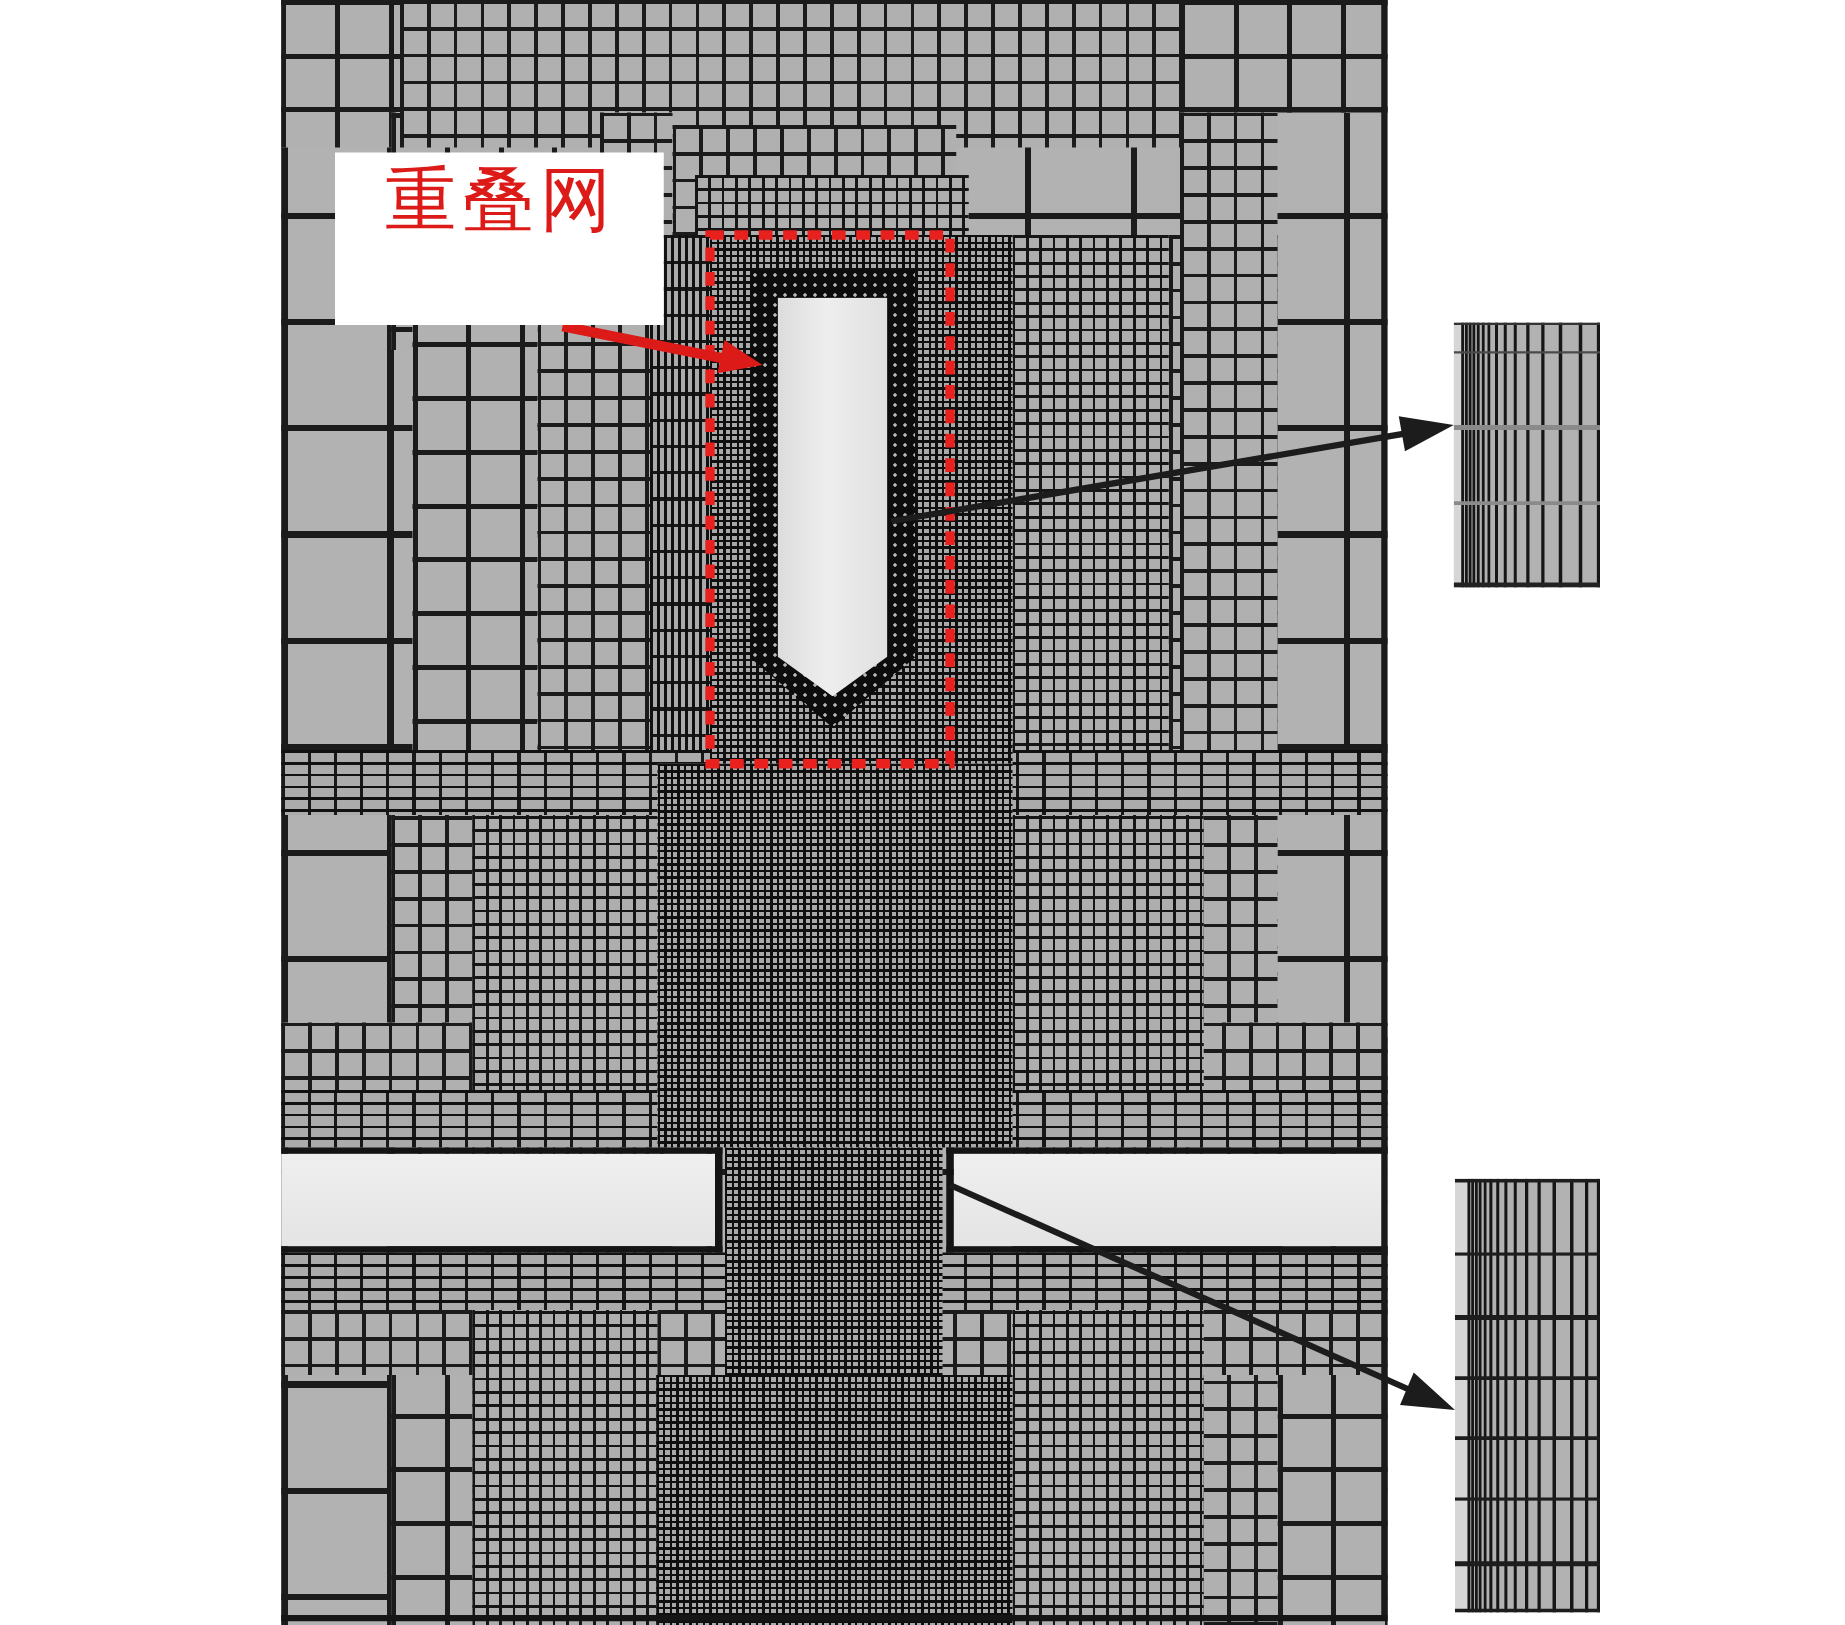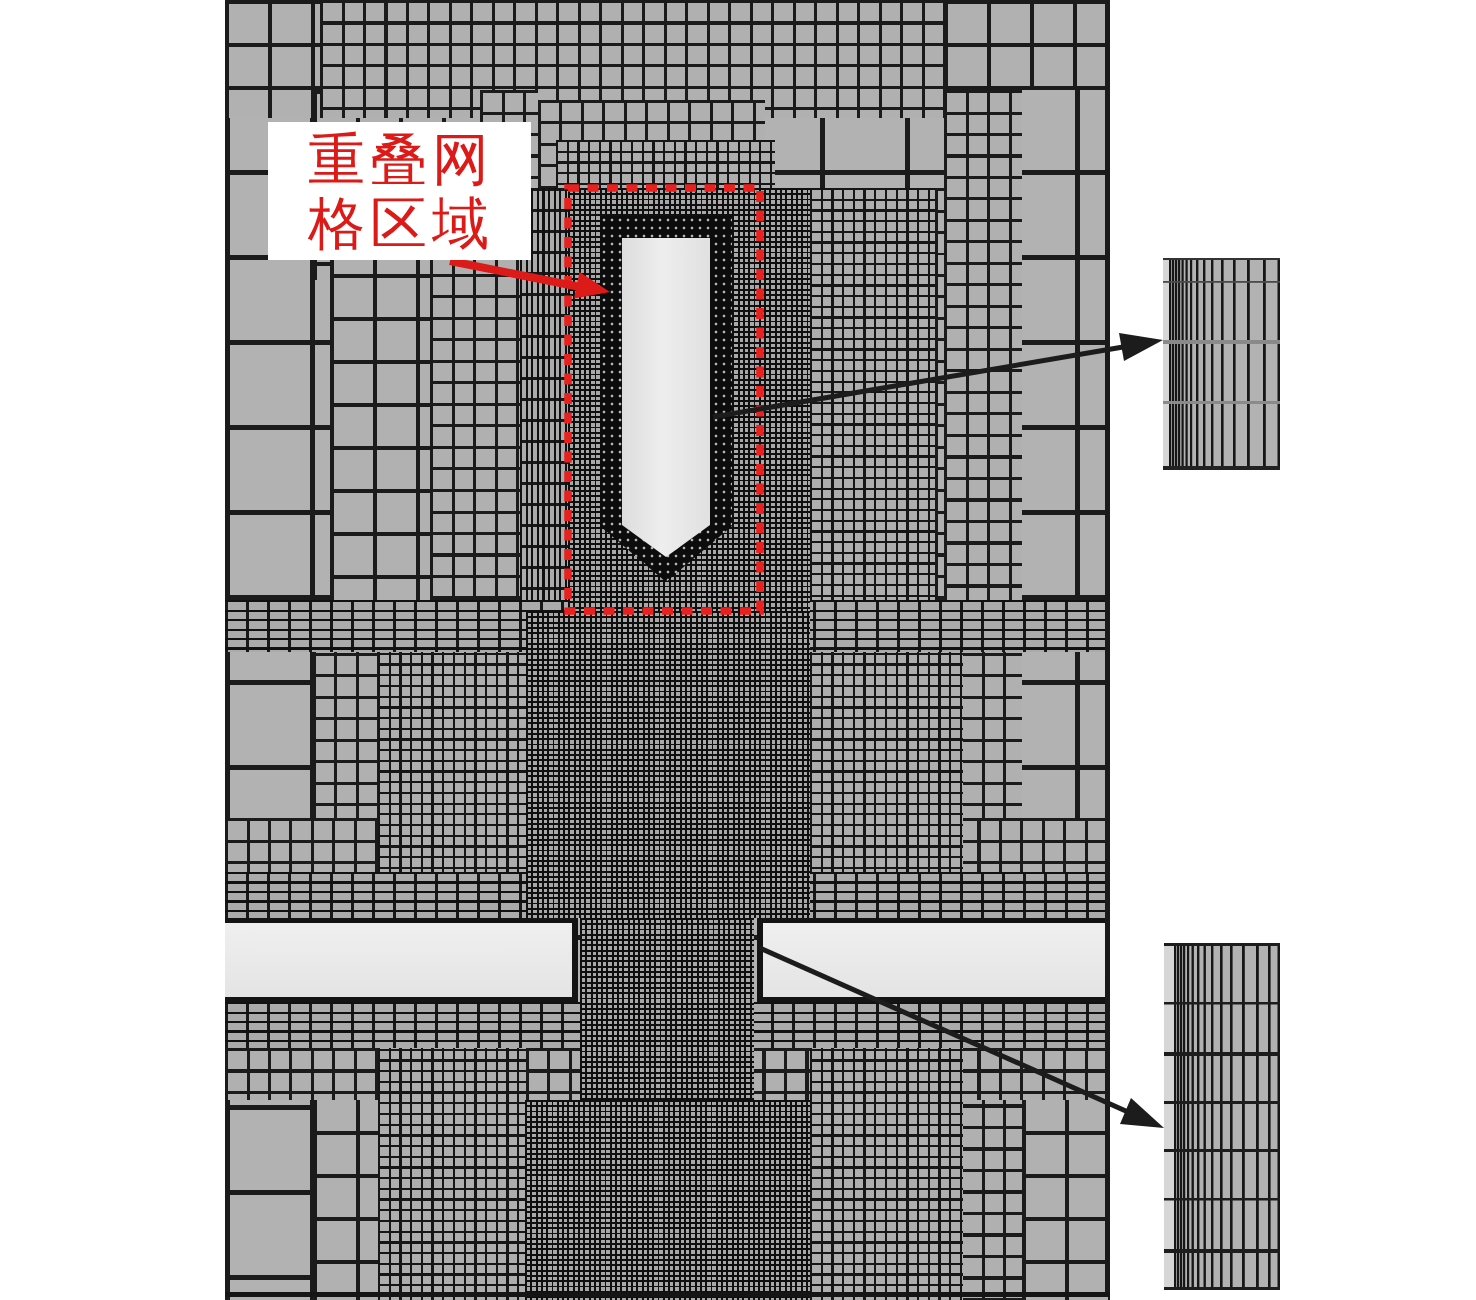--- a/index.html
+++ b/index.html
@@ -1,17 +1,17 @@
 <!DOCTYPE html>
 <html><head>
 <meta charset="utf-8">
 <style>
   html,body{margin:0;padding:0;background:#ffffff;}
   .page{position:relative;width:1476px;height:1300px;background:#ffffff;overflow:hidden;
-        font-family:Liberation Serif, serif;}
+        font-family:Liberation Sans, sans-serif;}
   .z{position:absolute;}
 
   
   .gL0{background-color:#b2b2b2;background-image:
     repeating-linear-gradient(to right,#1b1b1b 0 5px,transparent 5px 85px),
     repeating-linear-gradient(to bottom,#1b1b1b 0 5px,transparent 5px 85px);}
   .gL1{background-color:#b1b1b1;background-image:
     repeating-linear-gradient(to right,#1b1b1b 0 4px,transparent 4px 43px),
     repeating-linear-gradient(to bottom,#1b1b1b 0 4px,transparent 4px 43px);}
   .gL2{background-color:#b0b0b0;background-image:
@@ -110,21 +110,20 @@
     </g>
 
     <g>
       <line x1="760" y1="948" x2="1128" y2="1112" stroke="#1c1c1c" stroke-width="5"></line>
       <polygon points="1164,1128 1120,1124 1131,1098" fill="#1c1c1c"></polygon>
     </g>
   </svg>
 
   <div class="label-box">
     <div>重叠网</div>
-    <div>格区域</div>
   </div>
 
   <svg class="inset" style="left:1163px;top:258px;" width="117" height="212" viewBox="0 0 117 212">
     <rect x="0" y="0" width="117" height="212" fill="#b2b2b2"></rect>
     <rect x="0" y="0" width="6" height="212" fill="#d6d6d6"></rect>
     <g fill="#161616">
       <rect x="6" y="0" width="2.2" height="212"></rect>
         <rect x="9" y="0" width="2.2" height="212"></rect>
       <rect x="12" y="0" width="2.2" height="212"></rect>
         <rect x="15" y="0" width="2.2" height="212"></rect>

